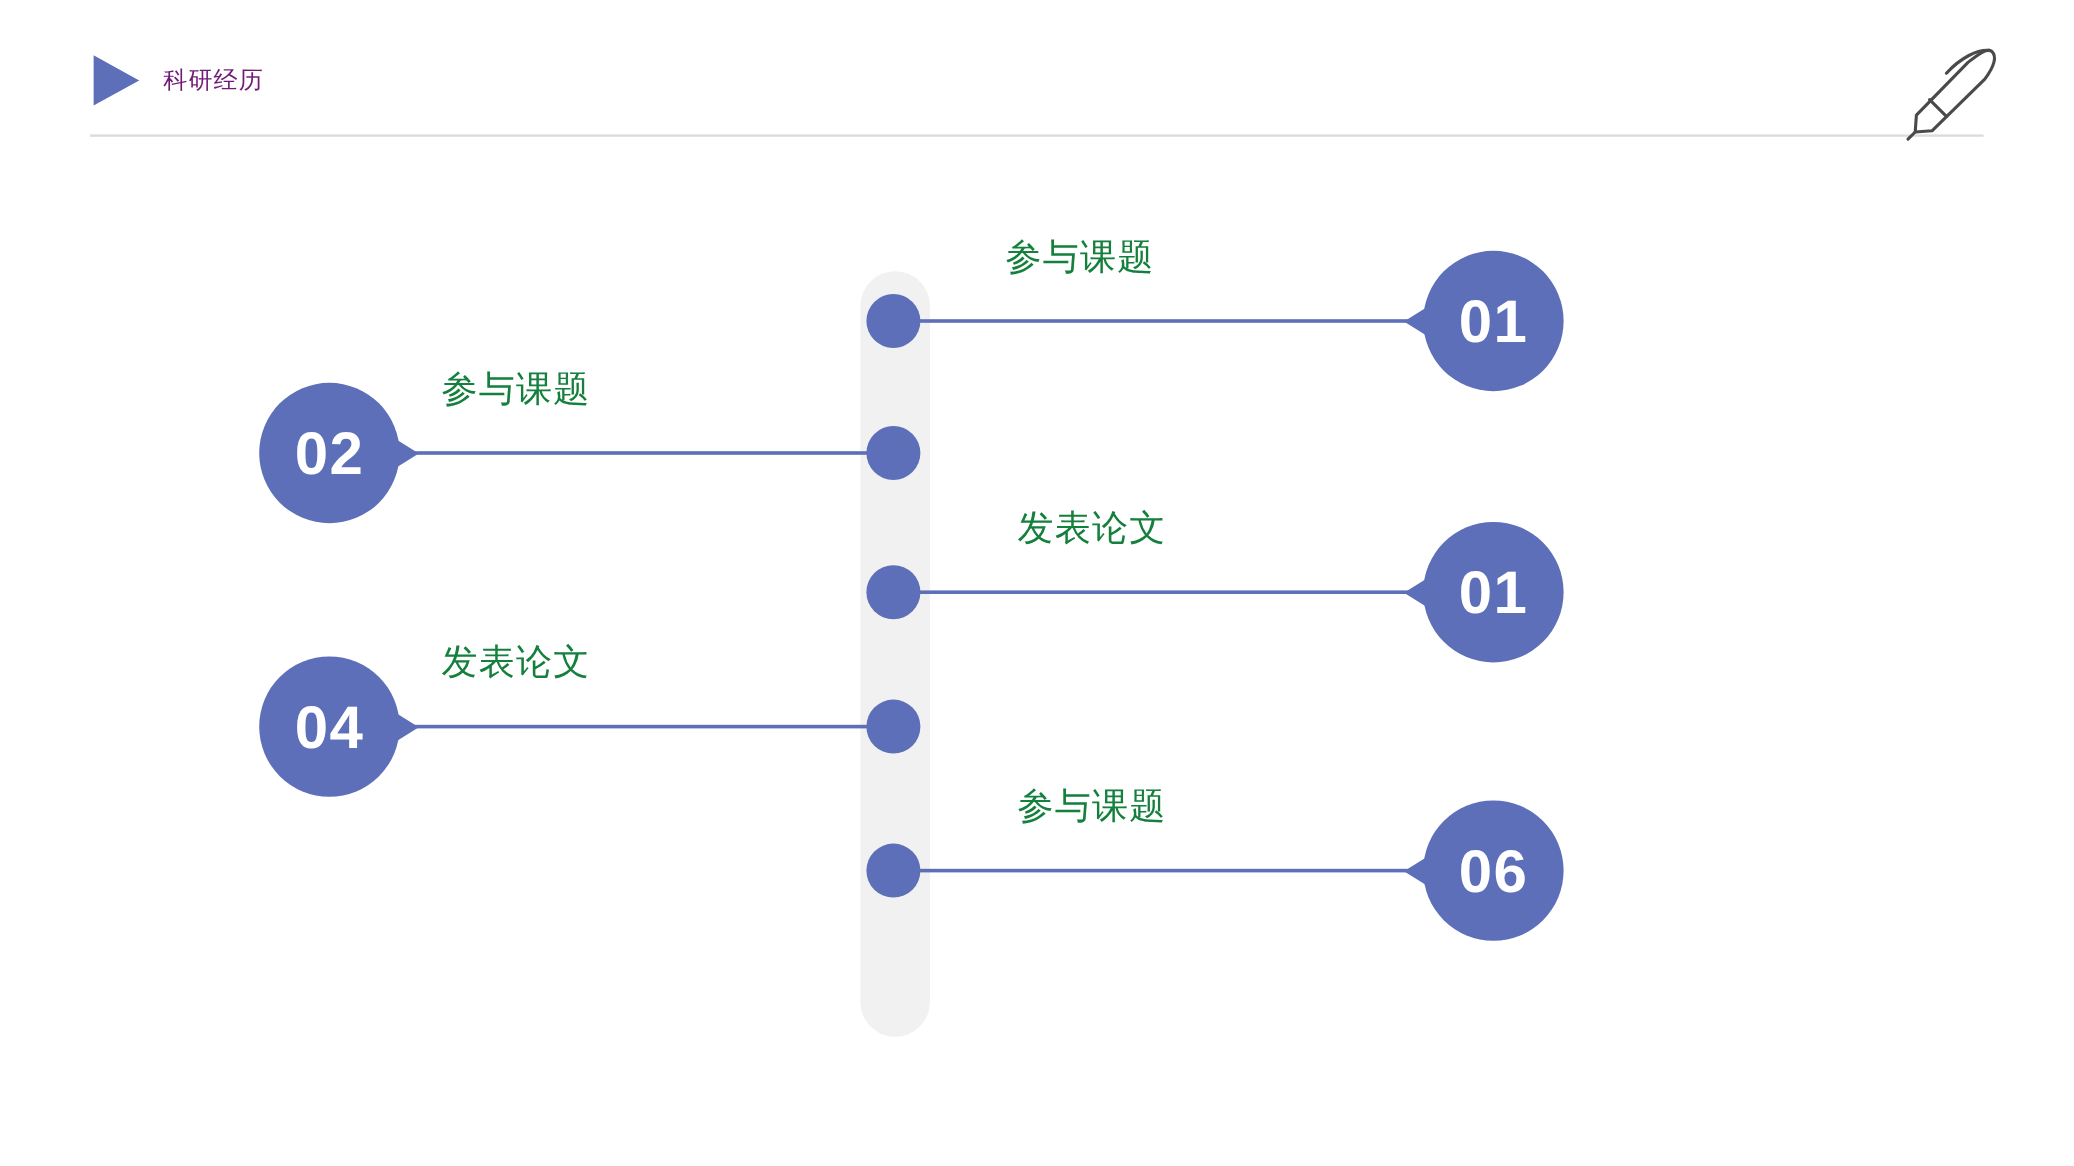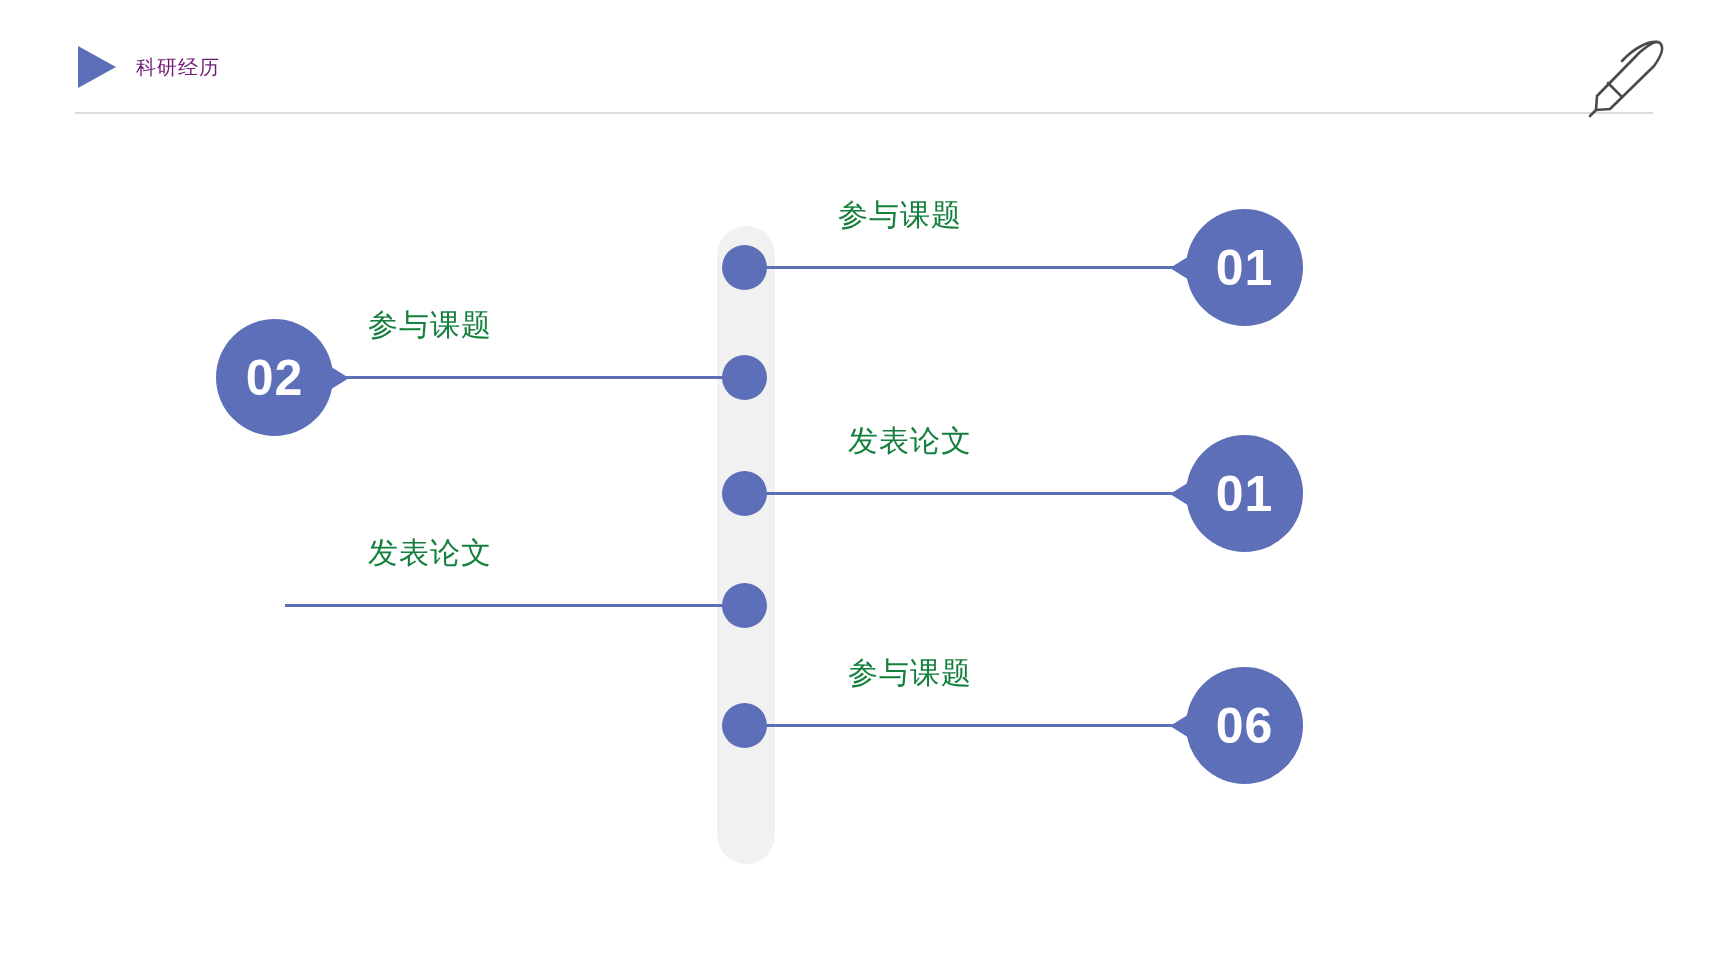--- a/index.html
+++ b/index.html
@@ -199,20 +199,24 @@
         <div class="spine-dot"></div>
         <div class="bubble right">
           <span class="tail"></span>
           <span>01</span>
         </div>
         <div class="caption" style="left: 848px;">发表论文</div>
       </div>
       <div class="row" style="top: 526px;">
         <div class="connector" style="left: 285px; width: 462px;"></div>
         <div class="spine-dot"></div>
+        <div class="bubble left">
+          <span class="tail"></span>
+          <span>04</span>
+        </div>
         <div class="caption" style="left: 368px;">发表论文</div>
       </div>
       <div class="row" style="top: 646px;">
         <div class="connector" style="left: 745px; width: 455px;"></div>
         <div class="spine-dot"></div>
         <div class="bubble right">
           <span class="tail"></span>
           <span>06</span>
         </div>
         <div class="caption" style="left: 848px;">参与课题</div>

